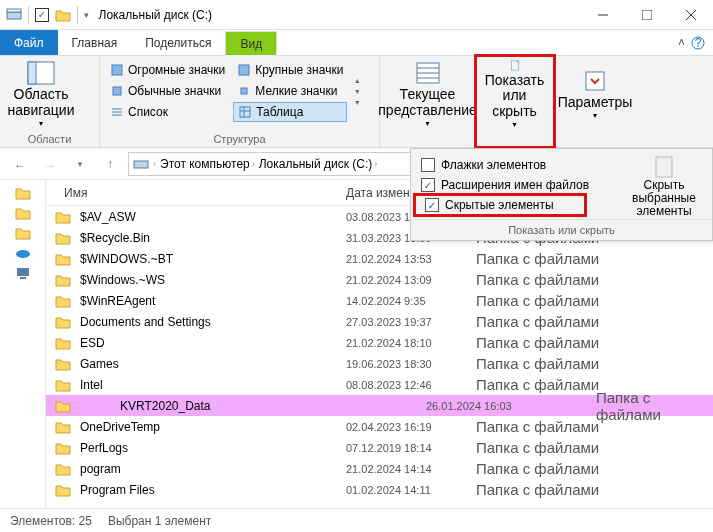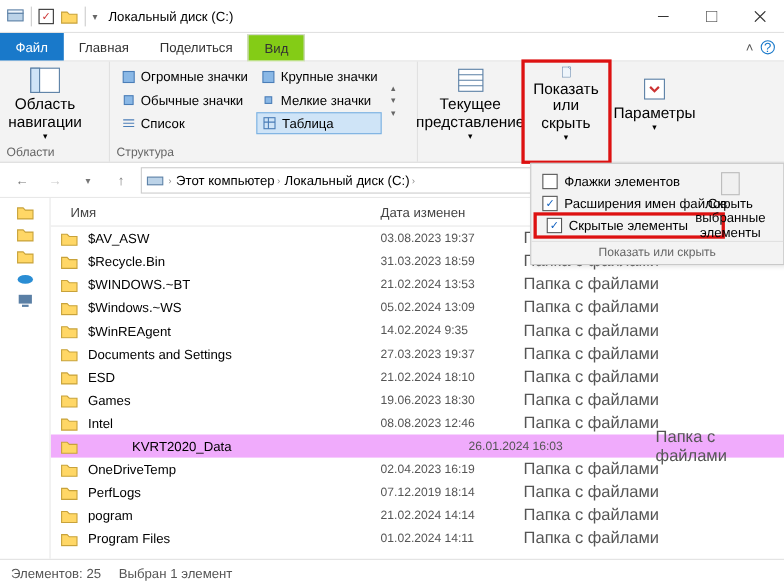--- a/index.html
+++ b/index.html
@@ -22,33 +22,33 @@
 .file-tab { background: #1979ca; color: #fff; padding: 0 14px; display: flex; align-items: center; }
 .rib-tab { padding: 0 14px; display: flex; align-items: center; color: #333; }
 .rib-tab.active { border: 1px solid #dcdcdc; border-bottom: 1px solid #f3f3f3; background: #84cc16; position: relative; top: 1px; }
 .tabs-spacer { flex: 1; }
 .tabs-help { display: flex; align-items: center; gap: 6px; padding-right: 8px; color: #555; }
 
 
 .ribbon { height: 92px; background: #f3f3f3; border-bottom: 1px solid #dcdcdc; display: flex; align-items: stretch; position: relative; }
 .rib-group { display: flex; flex-direction: column; padding: 4px 6px 2px 6px; border-right: 1px solid #e1e1e1; }
 .rib-group-body { flex: 1; display: flex; align-items: flex-start; gap: 6px; }
-.rib-group-label { color: #666; font-size: 11px; padding-top: 2px; }
+.rib-group-label { text-align: center; color: #666; font-size: 11px; padding-top: 2px; }
 .big-btn { display: flex; flex-direction: column; align-items: center; justify-content: center; width: 70px; height: 70px; text-align: center; line-height: 1.1; gap: 2px; }
 .big-btn .cap { font-size: 14px; }
 .big-icon { width: 28px; height: 24px; }
 .small-btn-col { display: flex; flex-direction: column; gap: 2px; }
 .layout-col { display: flex; flex-direction: column; gap: 1px; padding-right: 4px; }
 .layout-item { height: 20px; display: flex; align-items: center; gap: 4px; padding: 0 4px; font-size: 11px; white-space: nowrap; }
 .layout-item.active { background: #cfe4f7; border: 1px solid #7bb0e0; }
 .layout-grid { display: flex; }
 .hl-red { outline: 3px solid #d11; outline-offset: -1px; }
 
 
-.drop-panel { position: absolute; top: 92px; right: 0; width: 231px; background: #f3f3f3; border: 1px solid #c9c9c9; box-shadow: 2px 2px 4px rgba(0,0,0,.1); z-index: 10; padding: 6px 0 2px 0; }
+.drop-panel { position: absolute; top: 92px; right: 0; width: 303px; background: #f3f3f3; border: 1px solid #c9c9c9; box-shadow: 2px 2px 4px rgba(0,0,0,.1); z-index: 10; padding: 6px 0 2px 0; }
 .drop-row { display: flex; align-items: center; gap: 6px; padding: 3px 10px; }
 .drop-row .cb { width: 14px; height: 14px; border: 1px solid #555; display: flex; align-items: center; justify-content: center; background: #fff; }
 .drop-row .cb.checked::after { content: "✓"; font-size: 10px; color: #1060c0; }
 .drop-right { position: absolute; right: 8px; top: 6px; width: 80px; text-align: center; font-size: 11px; line-height: 1.1; }
 .drop-footer { text-align: center; color: #666; font-size: 11px; padding: 4px 0 2px 0; border-top: 1px solid #e1e1e1; margin-top: 4px; }
 
 
 .addr-row { height: 32px; display: flex; align-items: center; gap: 6px; padding: 0 8px; border-bottom: 1px solid #e8e8e8; }
 .nav-btn { width: 24px; height: 24px; display: flex; align-items: center; justify-content: center; color: #777; }
 .addr-box { flex: 1; height: 24px; border: 1px solid #ccc; display: flex; align-items: center; padding: 0 4px; gap: 4px; }
@@ -346,21 +346,21 @@
           <span class="dt">21.02.2024 13:53</span>
           <span class="tp">Папка с файлами</span>
         </div>
         <div class="row">
           <span class="icon">
             <svg class="folder-svg" viewBox="0 0 16 14">
               <path d="M1 3 h5 l2 2 h7 v8 h-14 z" fill="#ffd766" stroke="#c8a23a"></path>
             </svg>
           </span>
           <span class="nm">$Windows.~WS</span>
-          <span class="dt">05.02.2024 13:09</span>
+          <span class="dt">21.02.2024 13:09</span>
           <span class="tp">Папка с файлами</span>
         </div>
         <div class="row">
           <span class="icon">
             <svg class="folder-svg" viewBox="0 0 16 14">
               <path d="M1 3 h5 l2 2 h7 v8 h-14 z" fill="#ffd766" stroke="#c8a23a"></path>
             </svg>
           </span>
           <span class="nm">$WinREAgent</span>
           <span class="dt">14.02.2024 9:35</span>

